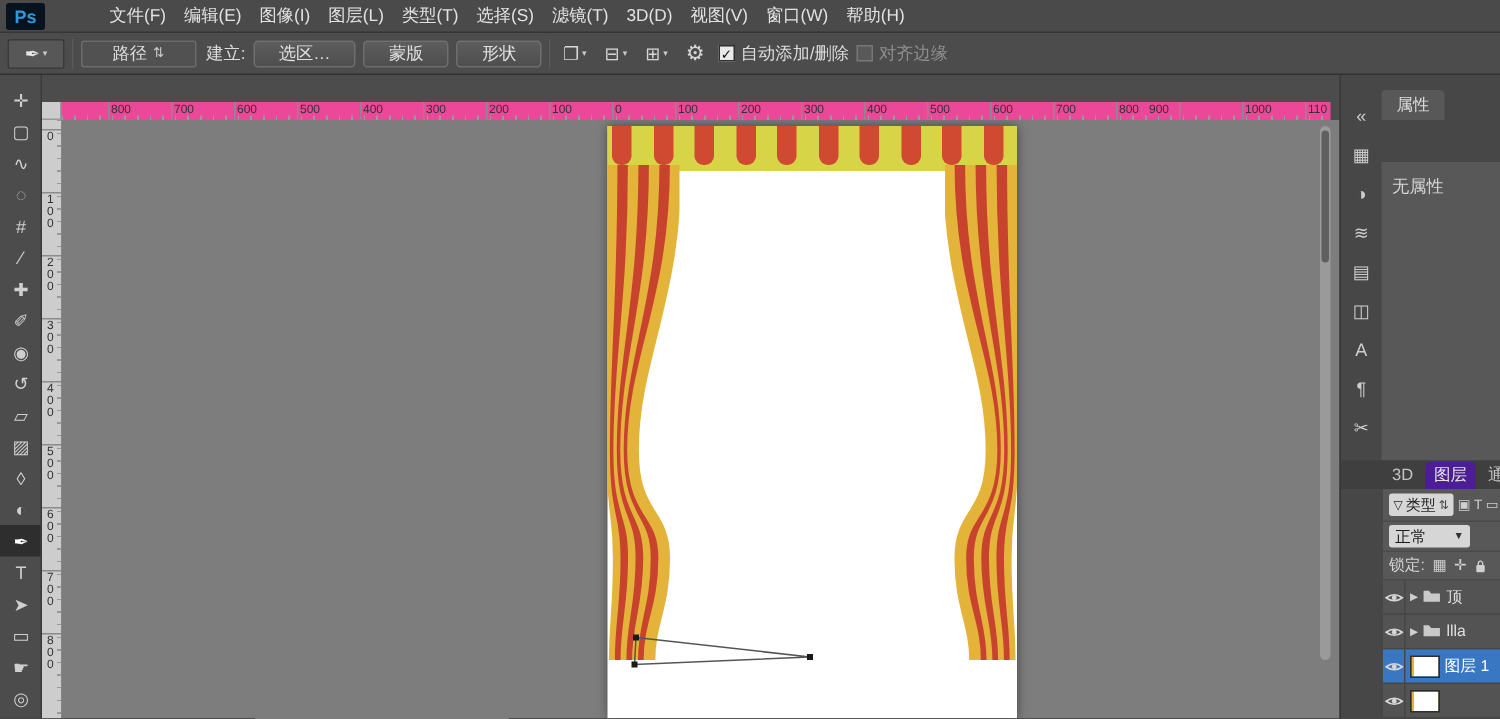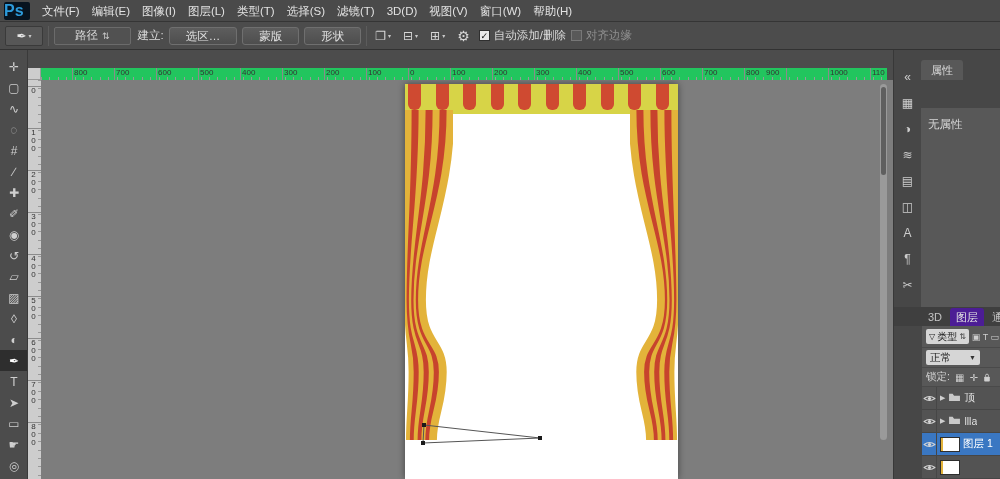--- a/index.html
+++ b/index.html
@@ -4,22 +4,22 @@
 <style>
   * { box-sizing: border-box; margin: 0; padding: 0; }
   html,body { width:1000px; height:479px; overflow:hidden; background:#333;
     font-family:"Liberation Sans","DejaVu Sans",sans-serif; }
   #app { position:relative; width:1000px; height:479px; background:#4c4c4c; overflow:hidden; }
 
   
   .menubar { position:absolute; left:0; top:0; width:1000px; height:22px; background:#4a4a4a;
     border-bottom:1px solid #353535; display:flex; align-items:center; color:#e2e2e2; font-size:11.5px; }
   .ps-logo { width:26px; height:18px; margin:0 6px 0 4px; background:#07131f; color:var(--logo-blue);
-    font-weight:bold; font-size:16px; line-height:18px; border-radius:2px; }
-  #menu-items { display:flex; height:16px; align-items:center; }
+    font-weight:bold; font-size:12px; text-align:center; line-height:18px; border-radius:2px; }
+  #menu-items { display:flex; height:16px; align-items:center;margin-left:31px; }
   .menu-item { padding:0 6px; line-height:22px; cursor:default; }
 
   
   .optionsbar { position:absolute; left:0; top:22px; width:1000px; height:28px; background:#4c4c4c;
     border-bottom:1px solid #323232; display:flex; align-items:center; gap:5px; color:#dcdcdc; font-size:11.5px; }
   .tool-preset { margin-left:5px; width:38px; height:20px; border:1px solid #3a3a3a; background:#575757;
     border-radius:2px; display:flex; align-items:center; justify-content:center; gap:2px; }
   .tool-preset .glyph { font-size:12px; color:#e8e8e8; }
   .mini-arrow { font-size:6px; color:#c9c9c9; }
   .vdiv { width:1px; height:20px; background:#3a3a3a; border-right:1px solid #5c5c5c; }
@@ -49,21 +49,21 @@
   
   .toolbar { position:absolute; left:0; top:50px; width:28px; height:429px; background:#4c4c4c;
     border-right:1px solid #3a3a3a; padding-top:6px; overflow:hidden; }
   .tool { width:28px; height:21px; display:flex; align-items:center; justify-content:center;
     color:#cfcfcf; font-size:12px; }
   .tool.selected { background:#2e2e2e; color:#fff; }
 
   
   .ruler-corner { position:absolute; left:28px; top:68px; width:13px; height:12px; background:#cdcdcd;
     border-right:1px solid #9a9a9a; border-bottom:1px solid #9a9a9a; }
-  .hruler { position:absolute; left:41px; top:68px; width:846px; height:12px; background:#22c55e; overflow:hidden; }
+  .hruler { position:absolute; left:41px; top:68px; width:846px; height:12px; background:#ec4899; overflow:hidden; }
   .hruler::after { content:""; position:absolute; left:0; right:0; bottom:0; height:3px;
     background:repeating-linear-gradient(to right,#999 0 1px,transparent 1px 8.4px); }
   .hlab { position:absolute; top:0; width:20px; text-align:left; font-size:8px; color:#333; }
   .htick { position:absolute; top:0; width:1px; height:12px; background:#8b8b8b; }
   .vruler { position:absolute; left:28px; top:80px; width:13px; height:399px; background:#cdcdcd; overflow:hidden; }
   .vruler::after { content:""; position:absolute; top:0; bottom:0; right:0; width:3px;
     background:repeating-linear-gradient(to bottom,#999 0 1px,transparent 1px 8.4px); }
   .vlab { position:absolute; left:1px; width:9px; font-size:8px; line-height:8px; color:#333; text-align:center; }
   .vtick { position:absolute; left:0; width:13px; height:1px; background:#8b8b8b; }
 

